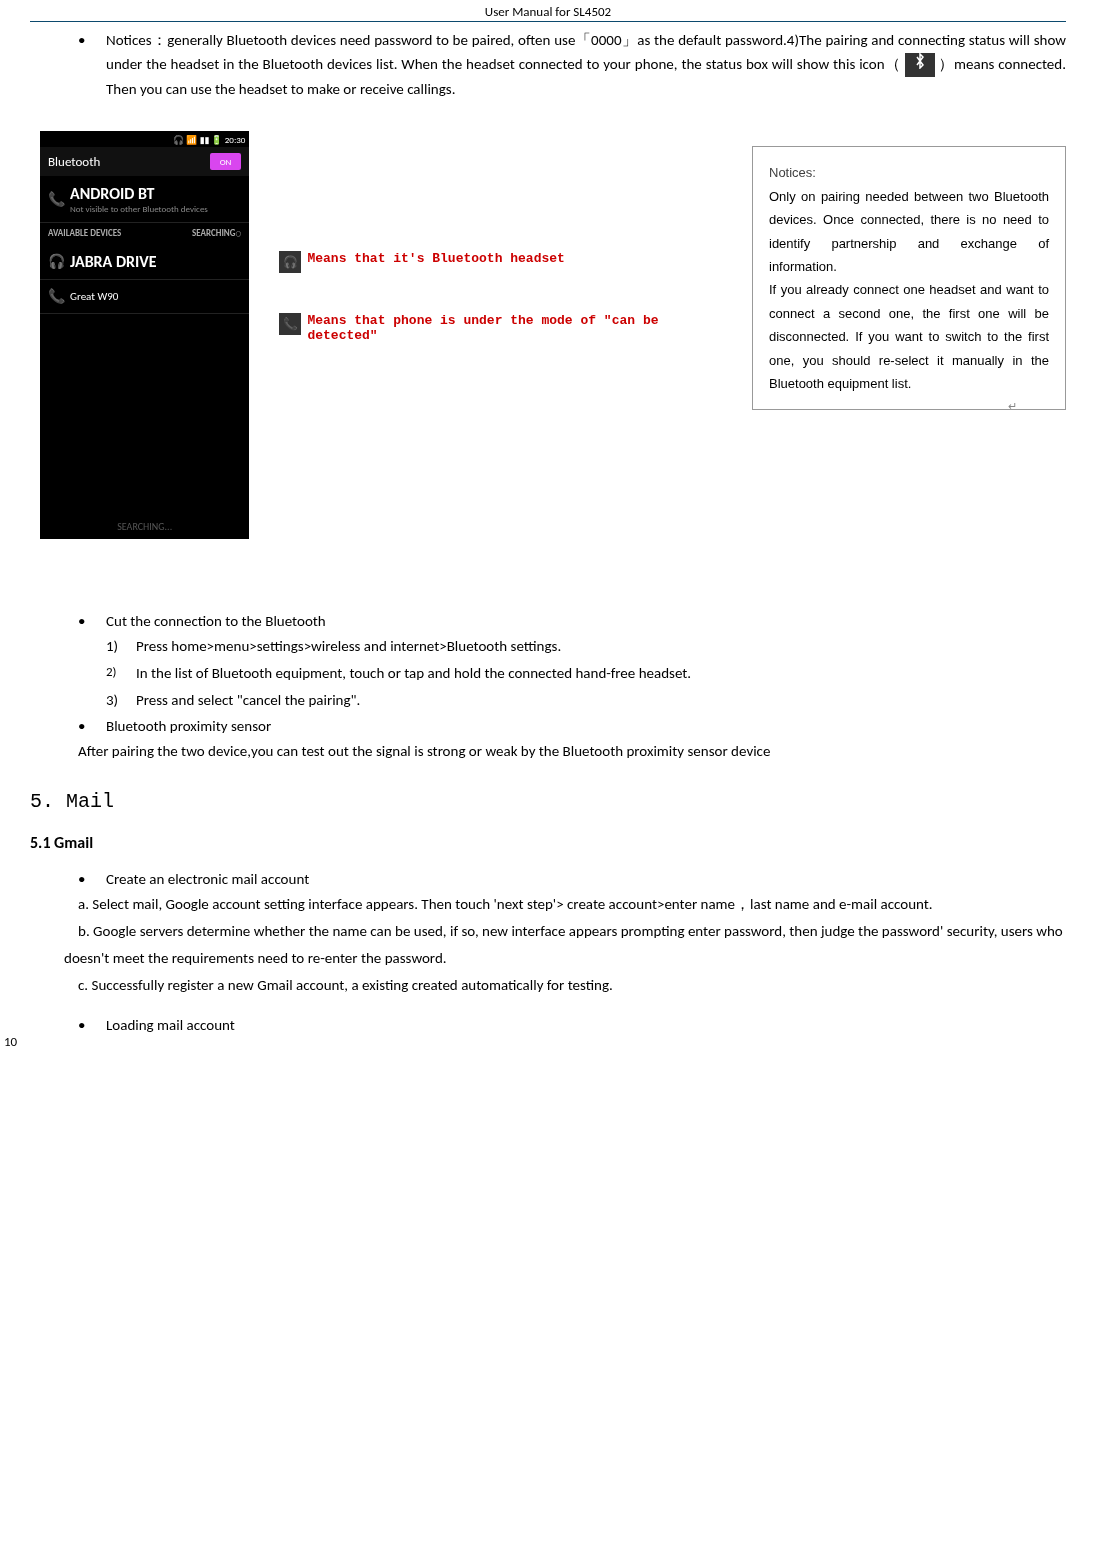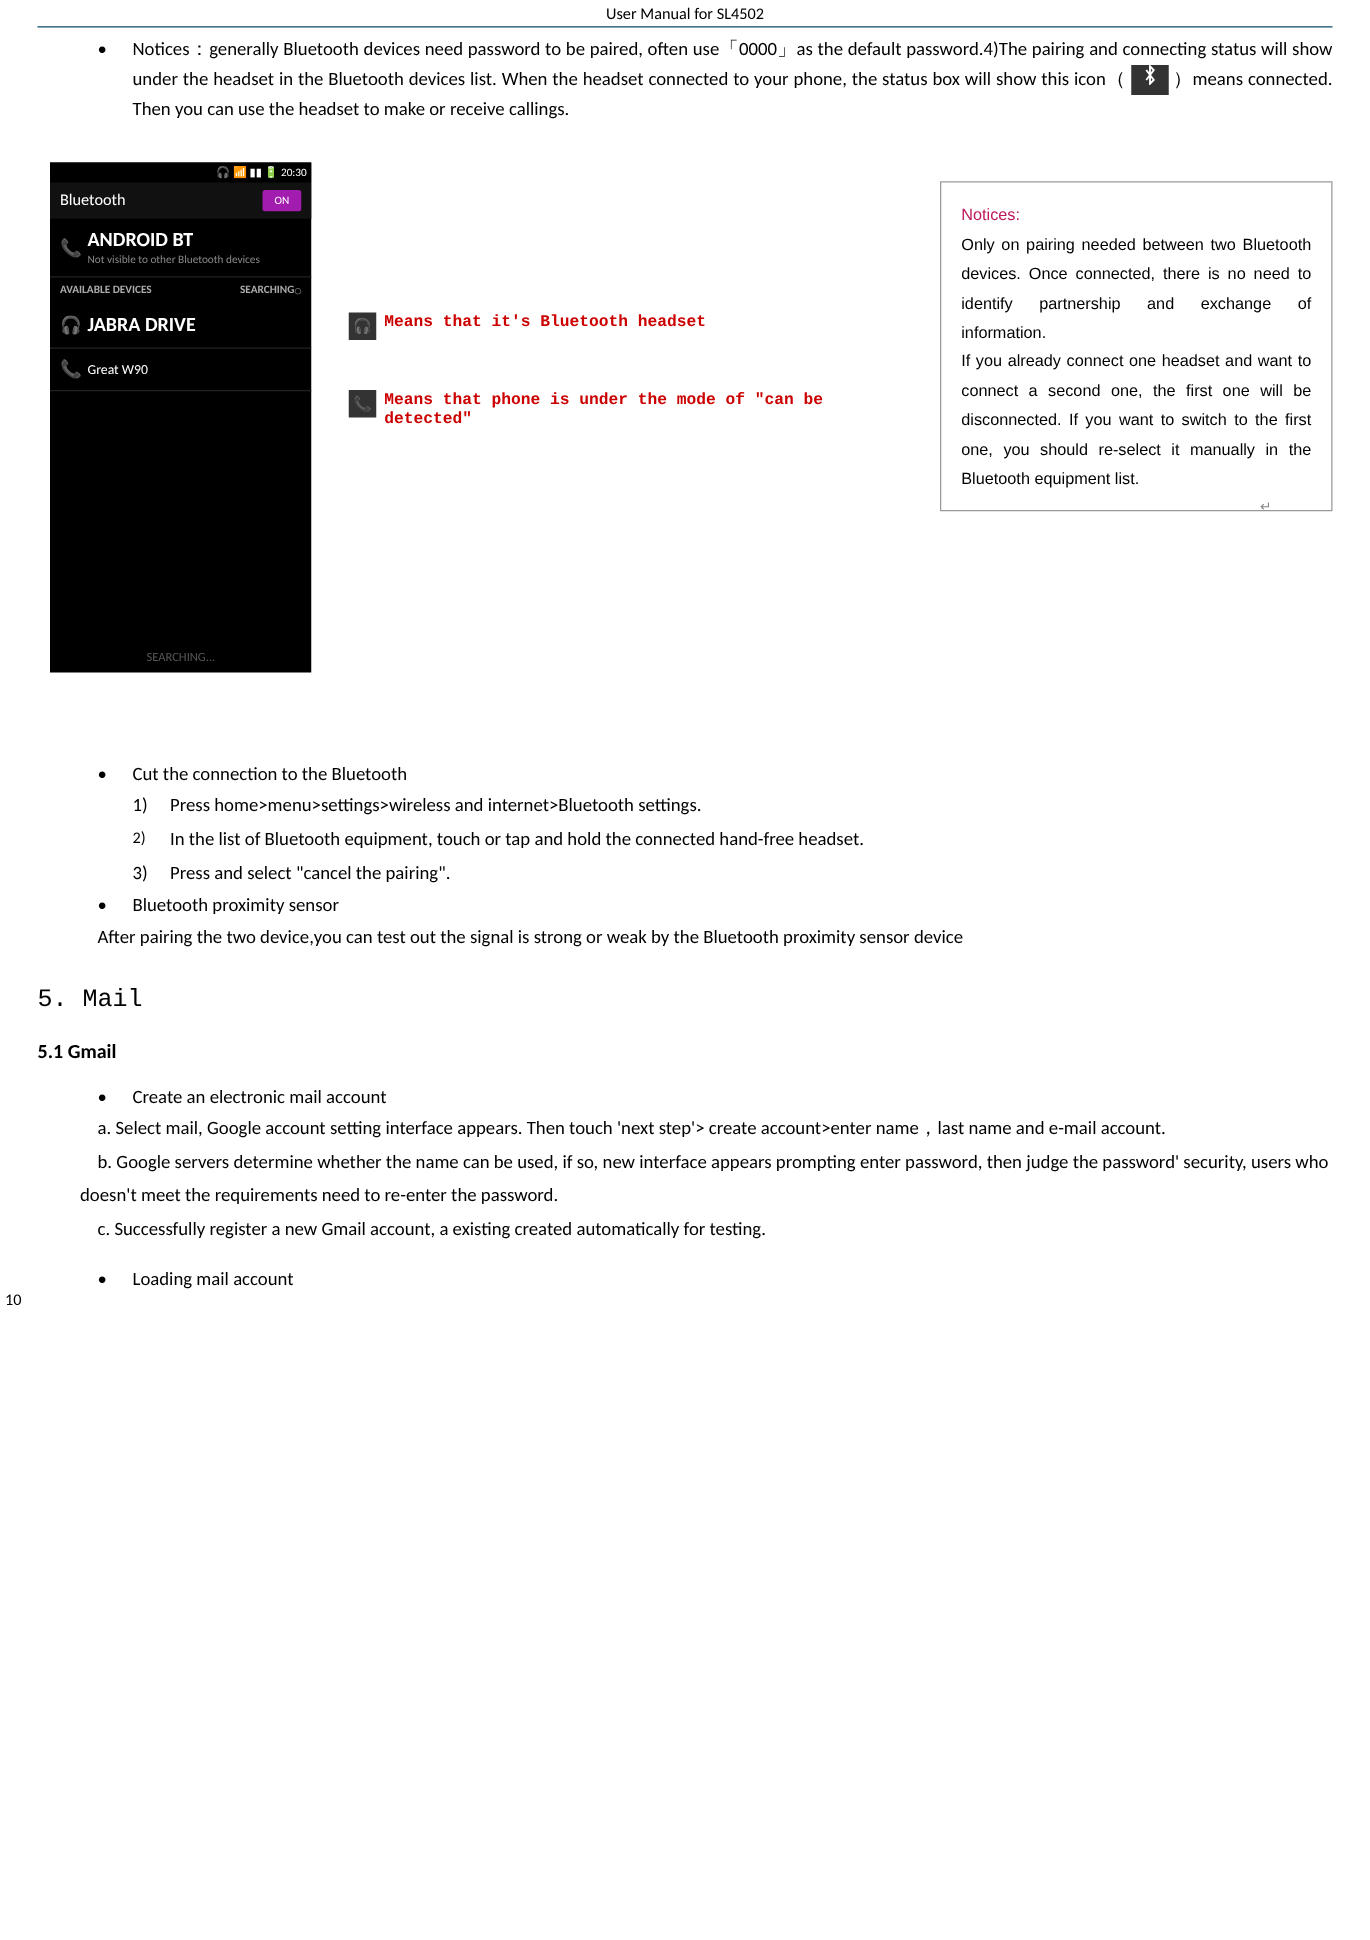--- a/index.html
+++ b/index.html
@@ -73,21 +73,21 @@
     align-items: center;
     padding: 6px 8px;
     background: #111;
   }
   .bt-header-title {
     flex: 1;
     font-size: 13px;
     color: #fff;
   }
   .toggle-on {
-    background: #a21caf;
+    background: #d946ef;
     color: #fff;
     font-size: 9px;
     padding: 3px 10px;
     border-radius: 2px;
   }
   .bt-row {
     display: flex;
     align-items: center;
     padding: 8px;
     border-bottom: 1px solid #222;
@@ -157,21 +157,21 @@
     padding: 14px 16px;
     font-family: Arial, sans-serif;
     font-size: 13px;
     text-align: justify;
     line-height: 1.8;
     margin-top: 15px;
     align-self: flex-start;
     margin-left: 30px;
   }
   .notices-title {
-    color: #be185d;
+    color: #404040;
   }
   .return-mark {
     font-size: 11px;
     color: #888;
     margin-left: 286px;
     margin-top: -10px;
   }
   .num-list {
     margin-left: 76px;
   }

